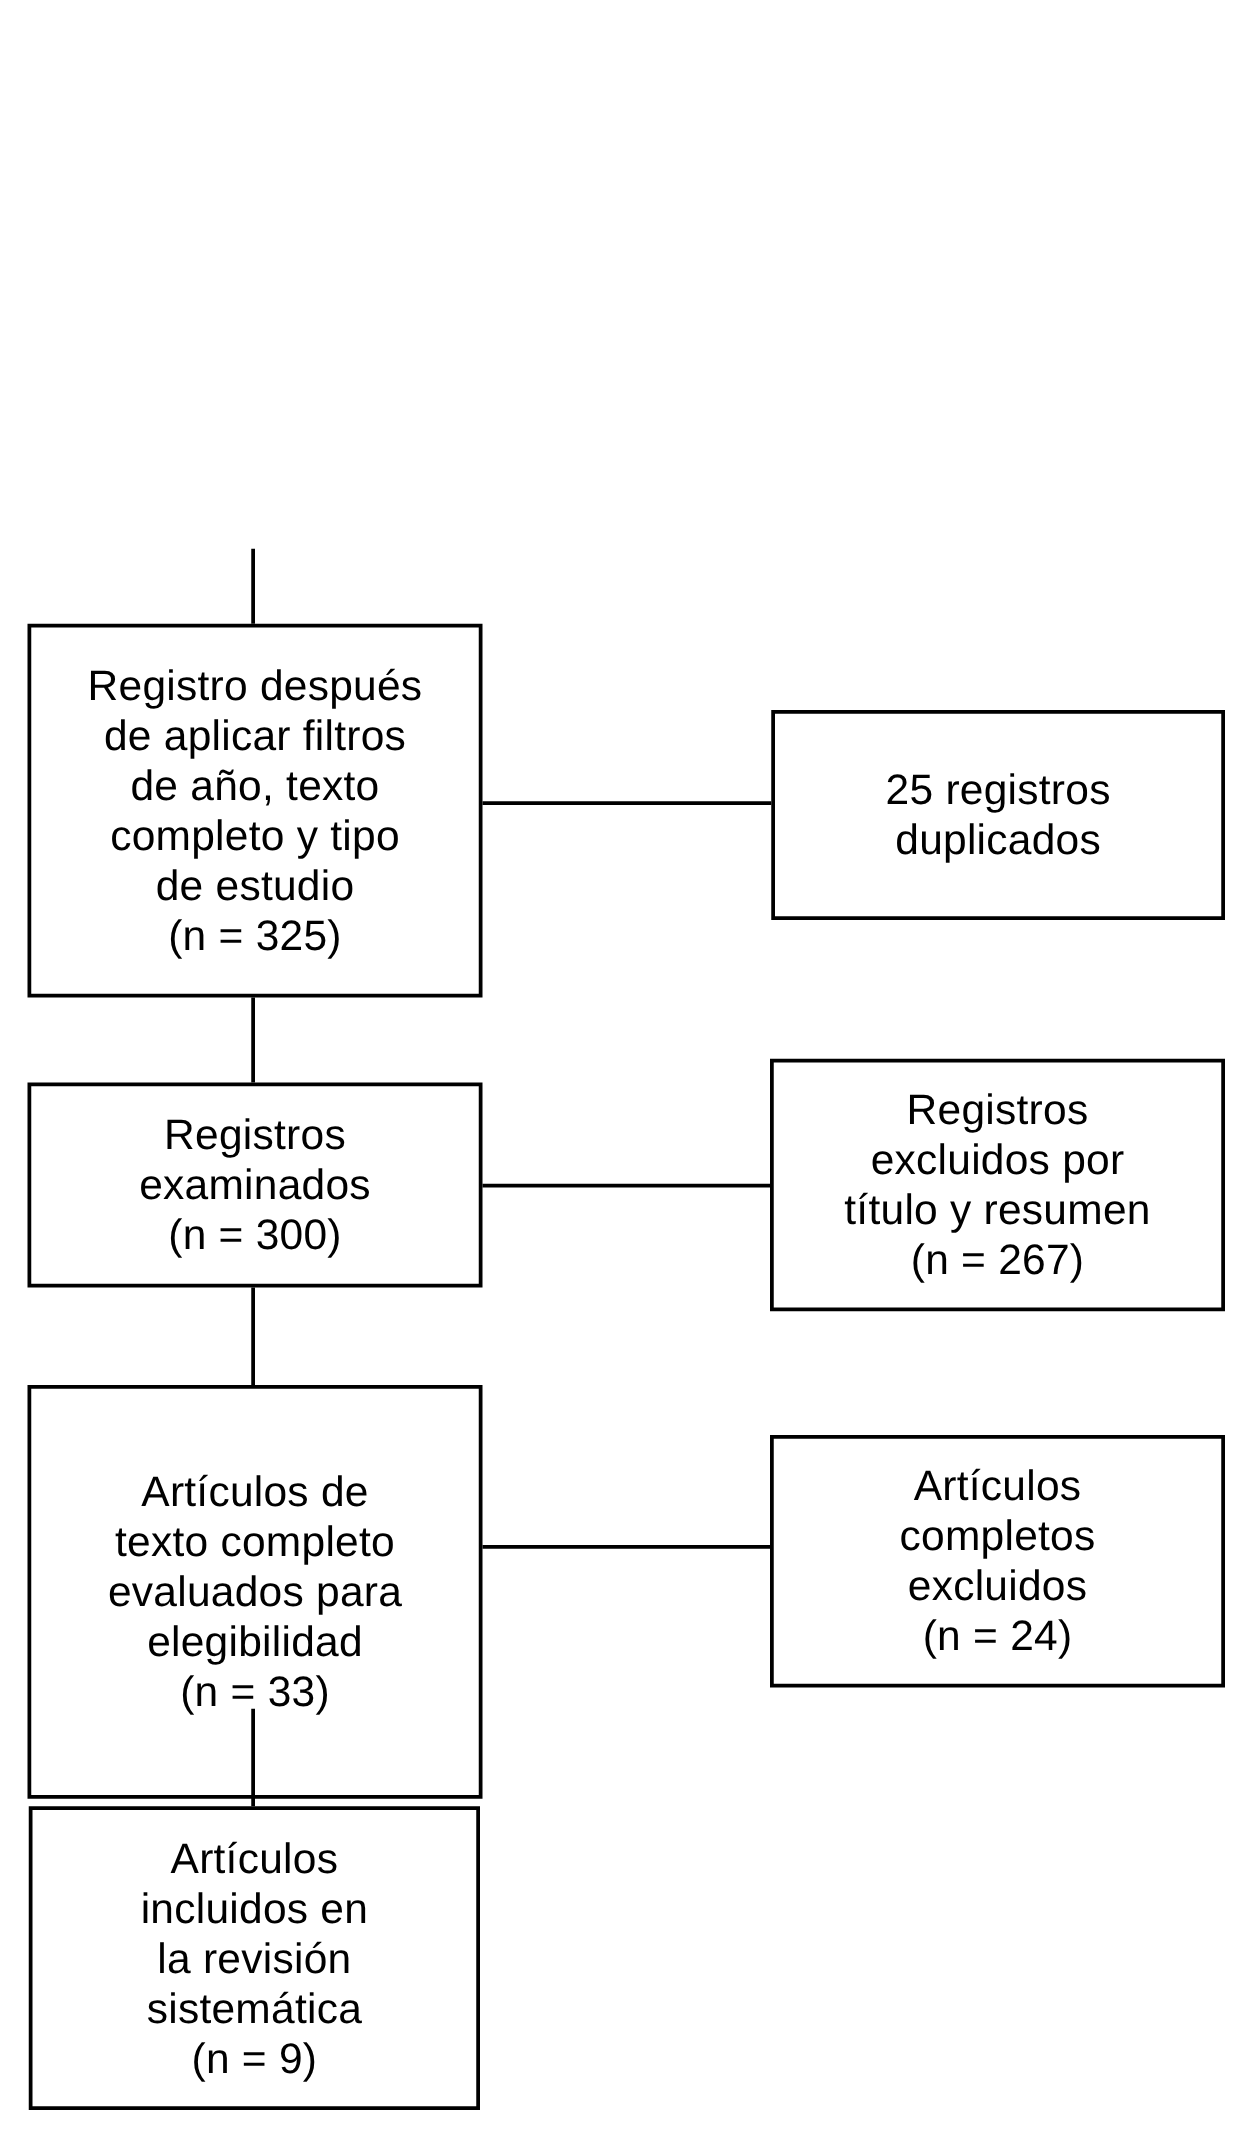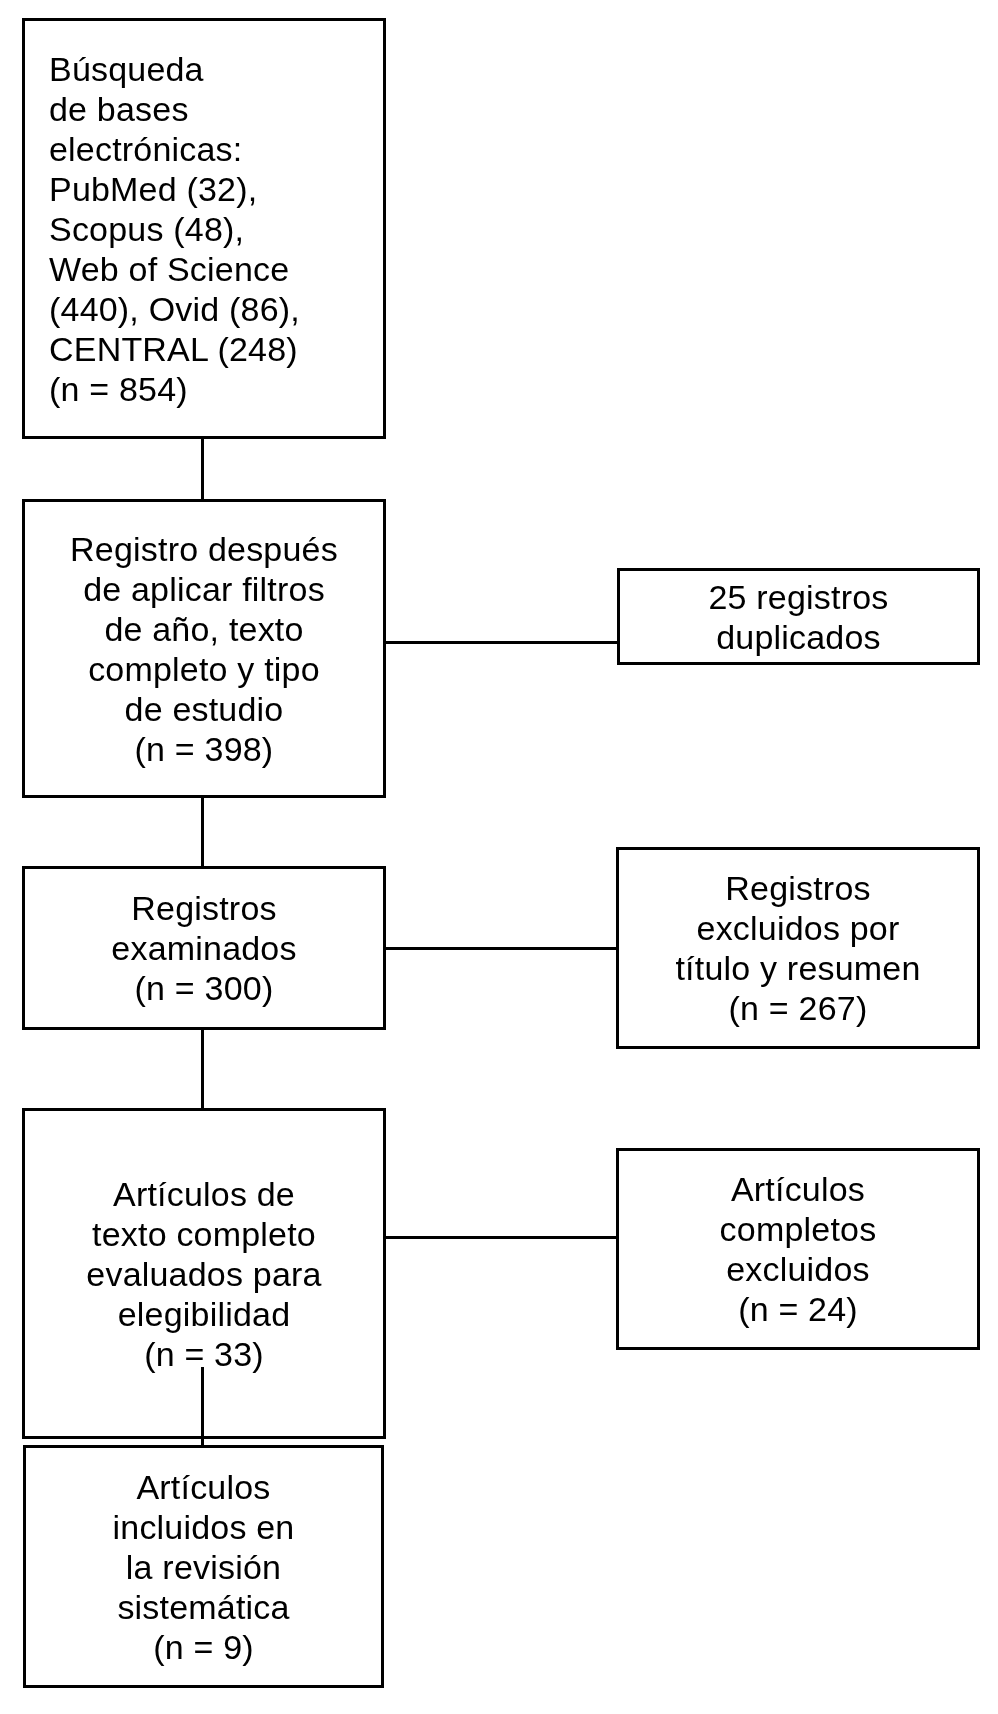--- a/index.html
+++ b/index.html
@@ -32,21 +32,21 @@
   #b1 {
     left: 22px; top: 18px; width: 364px; height: 421px;
     justify-content: flex-start;
     text-align: left;
     padding-left: 24px;
   }
   #b2 { left: 22px;  top: 499px;  width: 364px; height: 299px; }
   #b3 { left: 22px;  top: 866px;  width: 364px; height: 164px; }
   #b4 { left: 22px;  top: 1108px; width: 364px; height: 331px; }
   #b5 { left: 23px;  top: 1445px; width: 361px; height: 243px; }
-  #r1 { left: 617px; top: 568px;  width: 363px; height: 97px; }
+  #r1 { left: 617px; top: 568px;  width: 363px; height: 168px; }
   #r2 { left: 616px; top: 847px;  width: 364px; height: 202px; }
   #r3 { left: 616px; top: 1148px; width: 364px; height: 202px; }
 
   .vline {
     position: absolute;
     left: 201px;
     width: 3px;
     background: #000000;
   }
   #v1 { top: 439px;  height: 60px; }
@@ -63,36 +63,27 @@
   }
   #h1 { top: 641px; }
   #h2 { top: 947px; }
   #h3 { top: 1236px; }
 </style>
 </head>
 <body>
 
 <div class="canvas">
 
-  <div class="node" id="b1">Búsqueda
-de bases
-electrónicas:
-PubMed (32),
-Scopus (48),
-Web of Science
-(440), Ovid (86),
-CENTRAL (248)
-(n = 854)</div>
 
   <div class="node" id="b2">Registro después
 de aplicar filtros
 de año, texto
 completo y tipo
 de estudio
-(n = 398)</div>
+(n = 325)</div>
 
   <div class="node" id="b3">Registros
 examinados
 (n = 300)</div>
 
   <div class="node" id="b4">Artículos de
 texto completo
 evaluados para
 elegibilidad
 (n = 33)</div>

